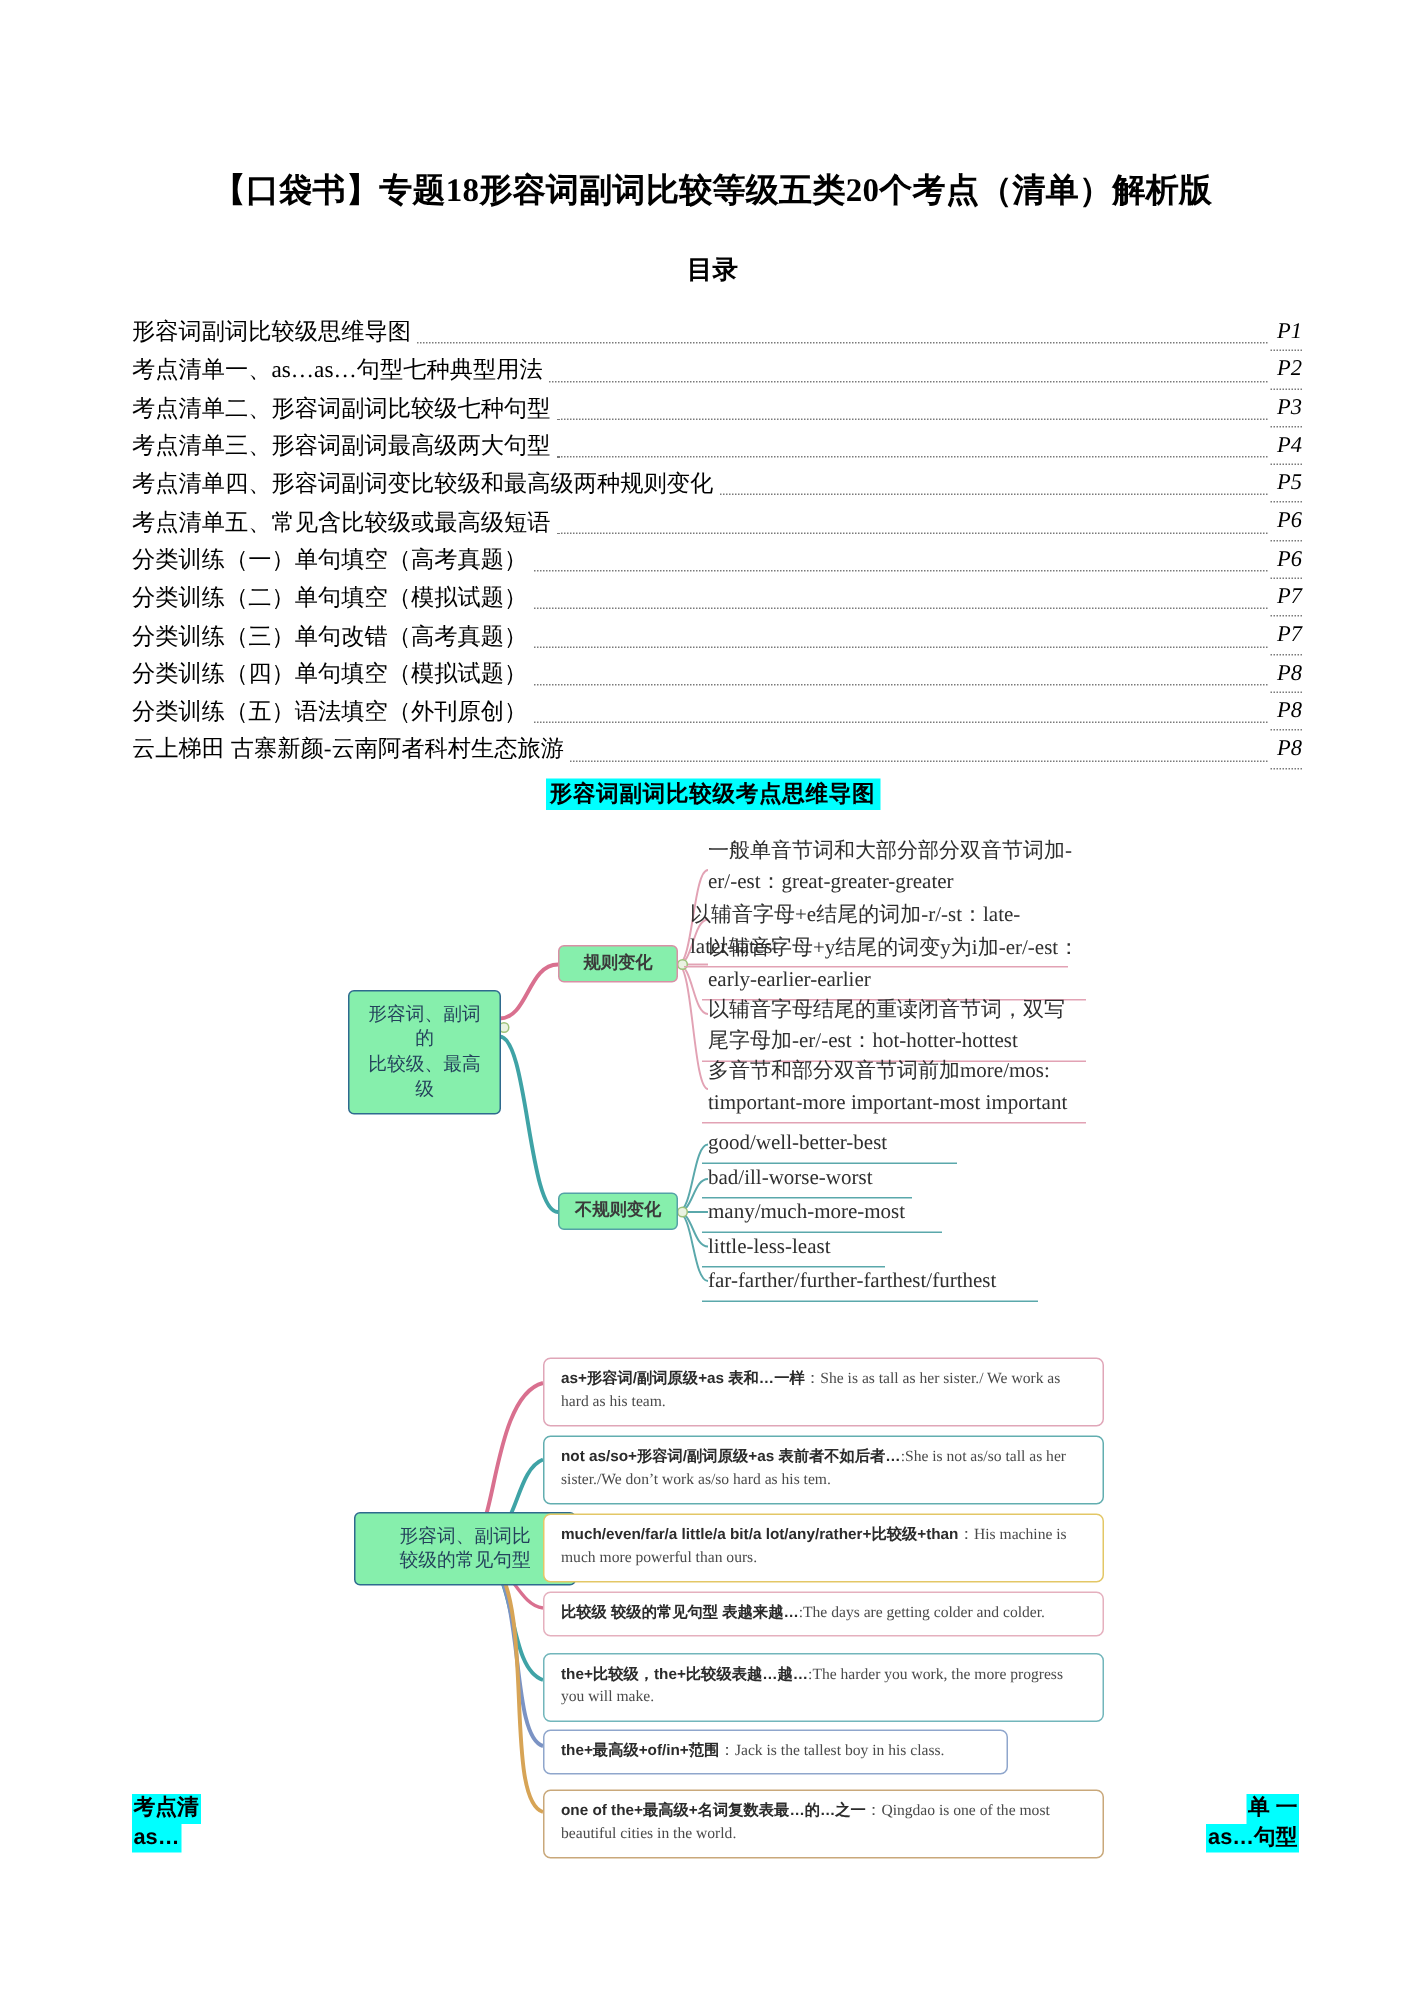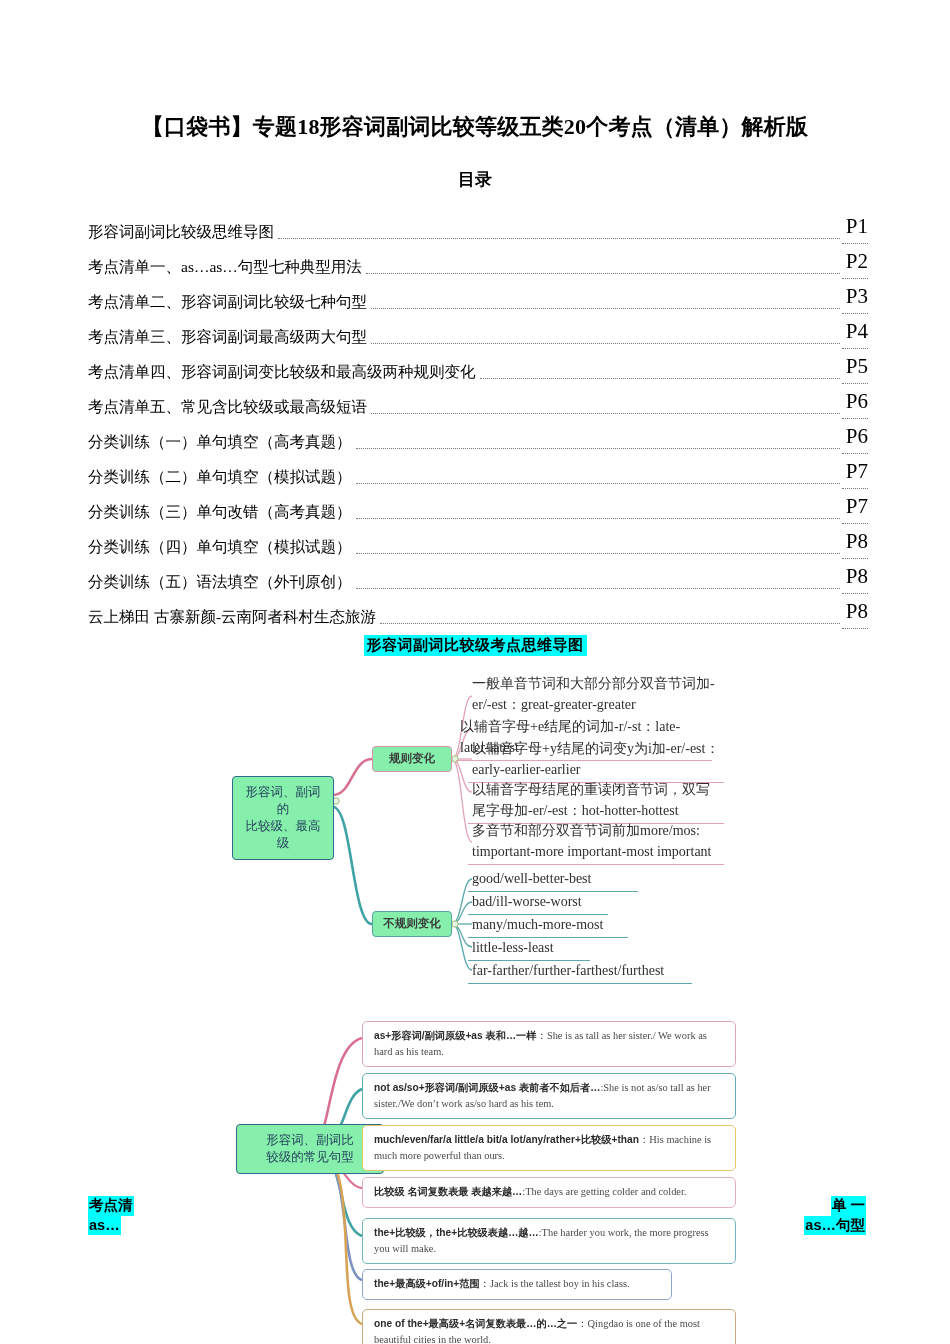--- a/index.html
+++ b/index.html
@@ -46,21 +46,22 @@
     flex: 1 1 auto;
     border-bottom: 1px dotted #7a7a7a;
     margin: 0 2px 5px 2px;
     height: 1px;
     min-width: 10px;
   }
   .toc-page {
     flex: 0 0 auto;
     border-bottom: 1px dotted #7a7a7a;
     padding: 0 0 0 4px;
-    font-size: 21px;
+    font-size: 15px;
+    font-style: italic;
   }
 
   
   .hl-heading-wrap { text-align:center; margin-top: 6px; }
   .hl-heading {
     display:inline-block;
     background: #00FFFF;
     font-family: "Liberation Sans","DejaVu Sans",sans-serif;
     font-weight: bold;
     font-size: 15px;
@@ -283,21 +284,21 @@
 
     <div class="mm-card c-teal" style="left:362px; top:57px; width:374px;">
       <b>not as/so+形容词/副词原级+as 表前者不如后者…</b><span>:She is not as/so tall as her sister./We don’t work as/so hard as his tem.</span>
     </div>
 
     <div class="mm-card c-yellow" style="left:362px; top:109px; width:374px;">
       <b>much/even/far/a little/a bit/a lot/any/rather+比较级+than</b><span>：His machine is much more powerful than ours.</span>
     </div>
 
     <div class="mm-card c-pink2" style="left:362px; top:161px; width:374px;">
-      <b>比较级  名词复数表最  表越来越…</b><span>:The days are getting colder and colder.</span>
+      <b>比较级  较级的常见句型  表越来越…</b><span>:The days are getting colder and colder.</span>
     </div>
 
     <div class="mm-card c-teal2" style="left:362px; top:202px; width:374px;">
       <b>the+比较级，the+比较级表越…越…</b><span>:The harder you work, the more progress you will make.</span>
     </div>
 
     <div class="mm-card c-tan" style="left:362px; top:293px; width:374px;">
       <b>one of the+最高级+名词复数表最…的…之一</b><span>：Qingdao is one of the most beautiful cities in the world.</span>
     </div>
 

